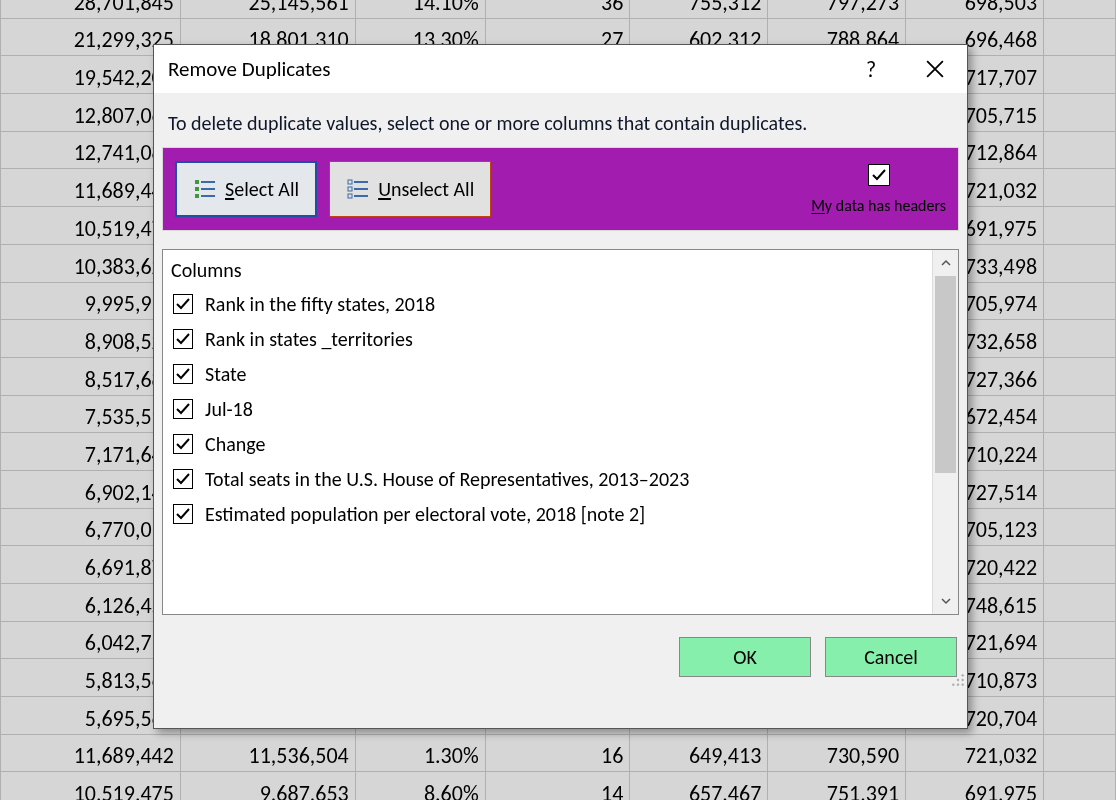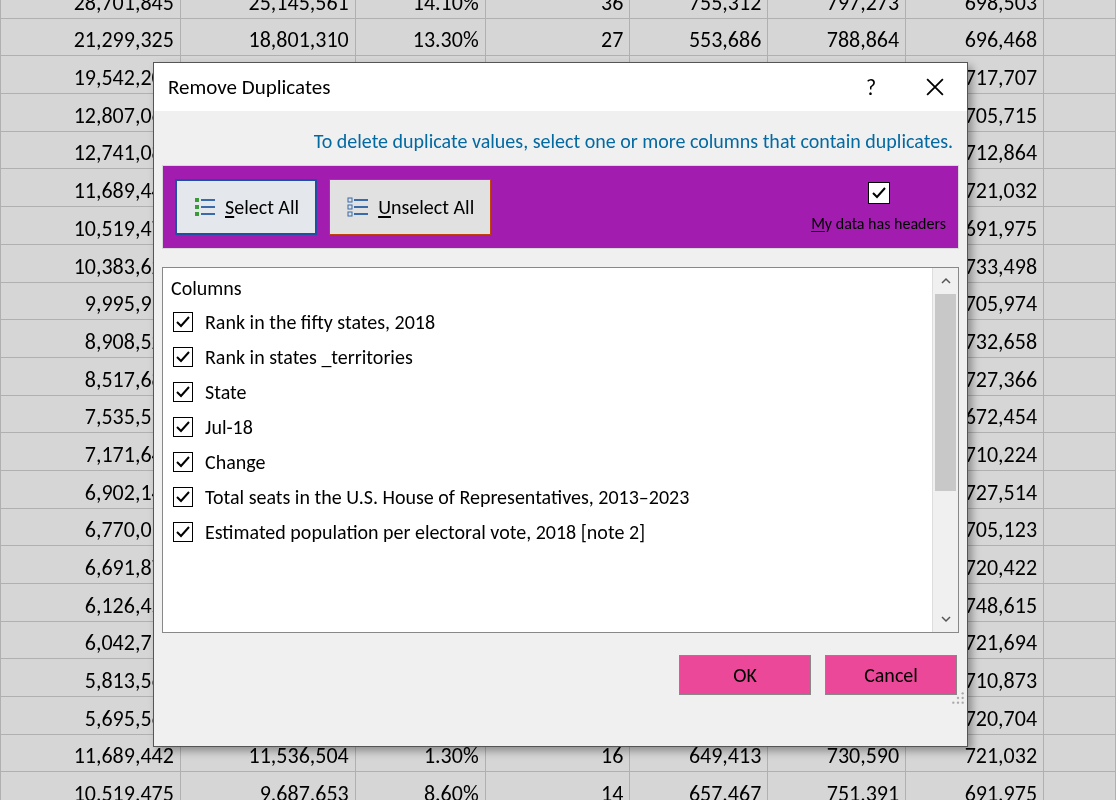--- a/index.html
+++ b/index.html
@@ -35,21 +35,21 @@
   .col-c { width: 130px; }
   .col-d { width: 145px; }
   .col-e { width: 138px; }
   .col-f { width: 138px; }
   .col-g { width: 138px; }
   .col-h { width: 72px; }
 
   
   .dialog {
     position: absolute;
-    top: 62px;
+    top: 44px;
     left: 153px;
     width: 815px;
     height: 685px;
     background: #f0f0f0;
     border: 1px solid #555;
     box-shadow: 4px 4px 8px rgba(0,0,0,0.35);
     display: flex;
     flex-direction: column;
   }
   .titlebar {
@@ -70,22 +70,21 @@
     align-items: center;
     justify-content: center;
     font-size: 20px;
   }
   .help-q { font-size: 22px; font-weight: 400; }
   .close-x svg { width: 18px; height: 18px; }
 
   .instruction {
     padding: 18px 14px 12px 14px;
     font-size: 20px;
-    color: #0369a1;
-    text-align: right;
+    color: #0f172a;
   }
 
   .controls-box {
     margin: 0 8px 12px 8px;
     border: 1px solid #d8d8d8;
     background: #a21caf;
     height: 84px;
     display: flex;
     align-items: center;
     padding: 0 12px;
@@ -177,21 +176,21 @@
     display:flex;
     justify-content:flex-end;
     gap: 14px;
     padding: 16px 10px 12px 0;
     position: relative;
   }
   .dlg-btn {
     width: 132px;
     height: 40px;
     border: 1px solid #888;
-    background: #ec4899;
+    background: #86efac;
     font-size: 20px;
     display:flex; align-items:center; justify-content:center;
   }
   .grip {
     position:absolute;
     right:2px; bottom:2px;
     width:14px; height:14px;
     opacity:0.5;
   }
 </style>
@@ -208,21 +207,21 @@
         <td class="col-e">755,312</td>
         <td class="col-f">797,273</td>
         <td class="col-g">698,503</td>
         <td class="col-h"></td>
       </tr>
       <tr>
         <td class="col-a">21,299,325</td>
         <td class="col-b">18,801,310</td>
         <td class="col-c">13.30%</td>
         <td class="col-d">27</td>
-        <td class="col-e">553,686</td>
+        <td class="col-e">602,312</td>
         <td class="col-f">788,864</td>
         <td class="col-g">696,468</td>
         <td class="col-h"></td>
       </tr>
       <tr>
         <td class="col-a">19,542,209</td>
         <td class="col-b">19,378,102</td>
         <td class="col-c">0.80%</td>
         <td class="col-d">27</td>
         <td class="col-e">673,869</td>

